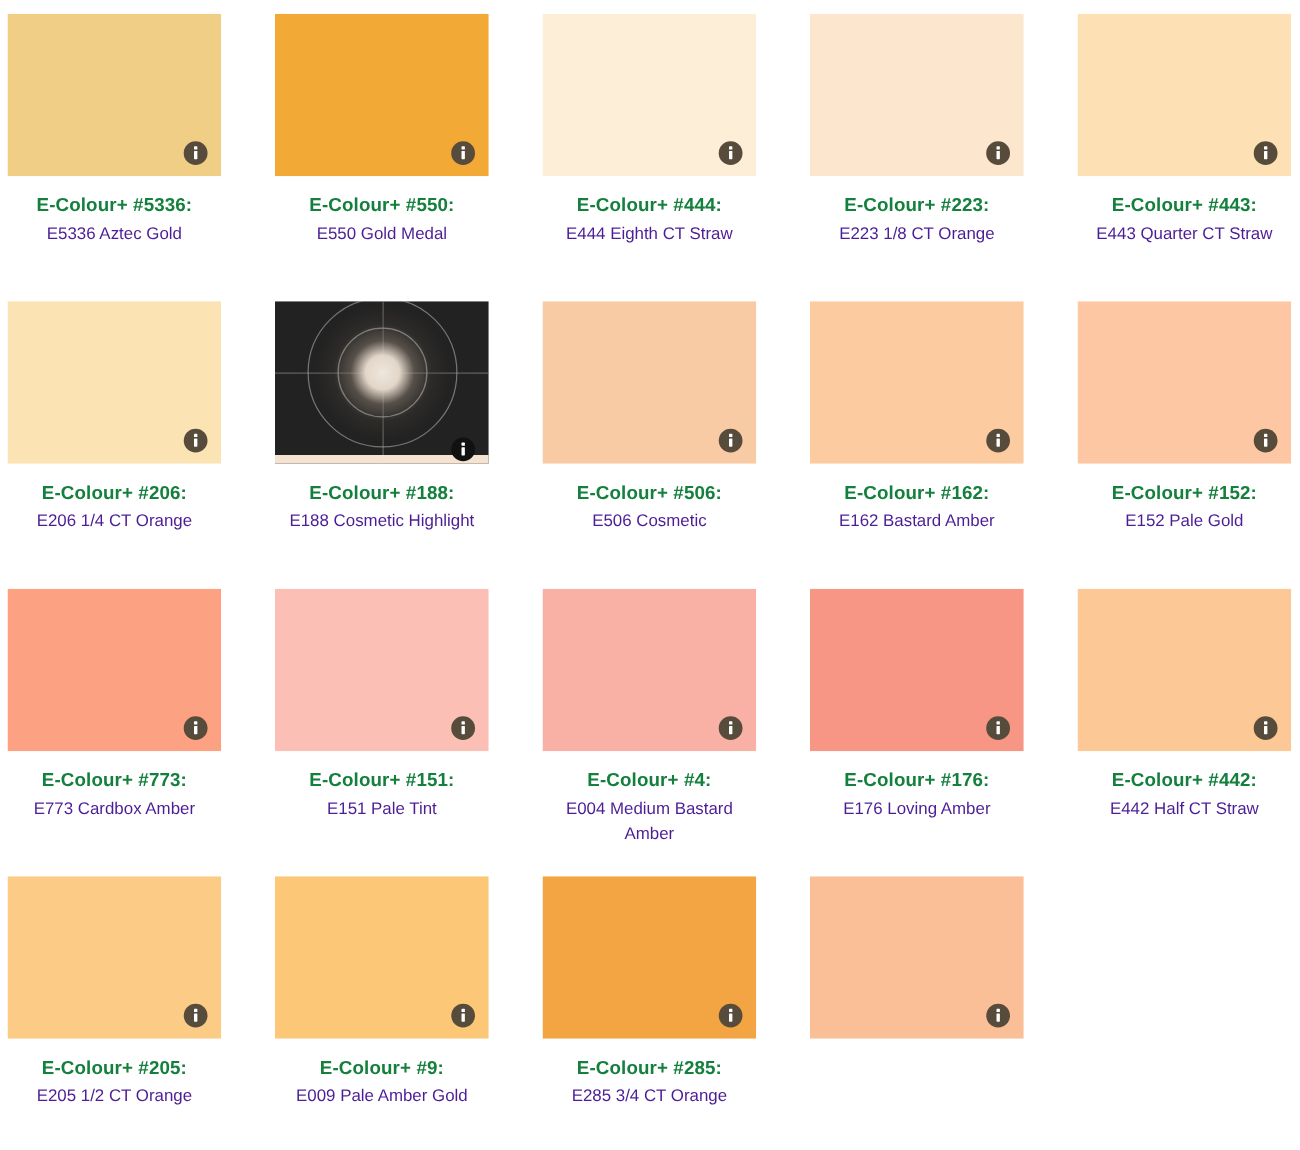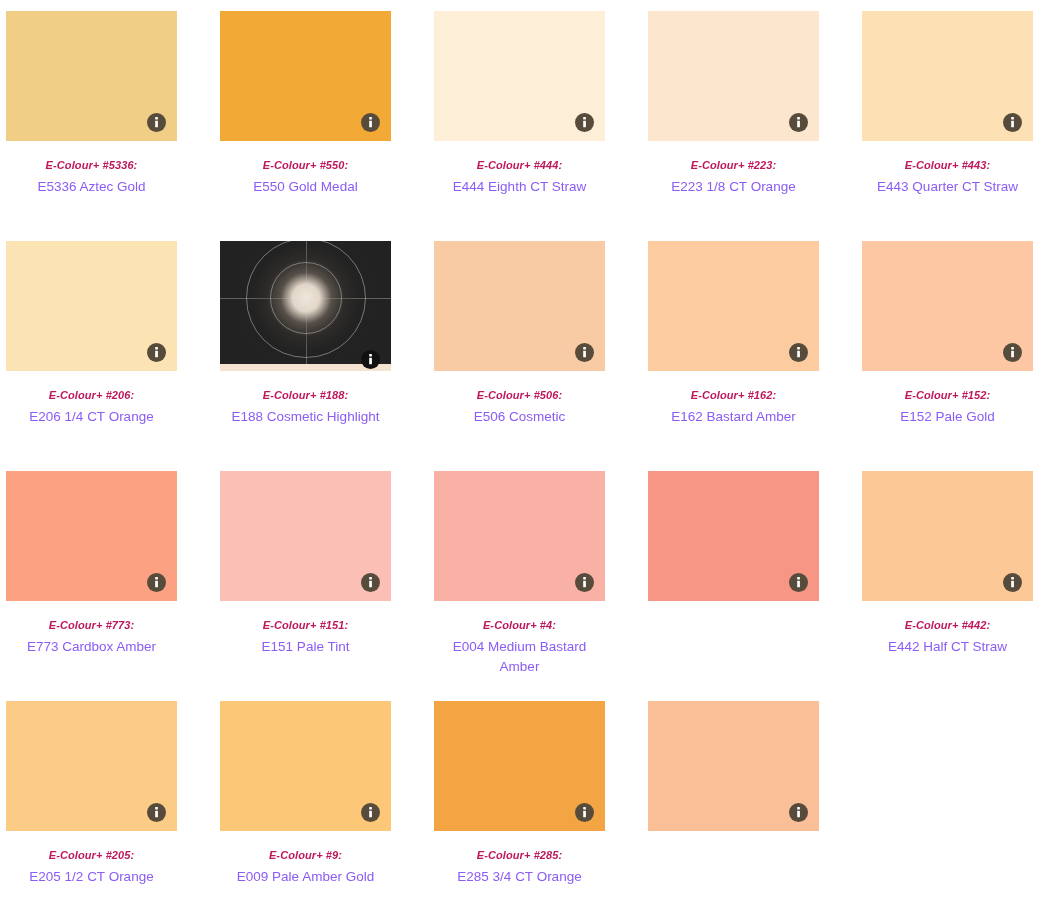--- a/index.html
+++ b/index.html
@@ -107,33 +107,32 @@
   }
   .info-icon svg { display: block; }
 
   .caption {
     width: 171px;
     text-align: center;
     padding-top: 14px;
   }
 
   .title {
-    font-size: 11px;
+    font-size: 15px;
     font-weight: bold;
-    color: #be185d;
+    color: #15803d;
     letter-spacing: 0.1px;
     line-height: 20px;
     white-space: nowrap;
-    font-style: italic;
   }
 
   .subtitle {
     font-size: 13.5px;
     font-weight: normal;
-    color: #8b5cf6;
+    color: #4c1d95;
     line-height: 20px;
     padding-top: 2px;
   }
 </style>
 </head>
 <body>
 
 <div id="grid">
     <div class="cell">
       <div class="swatch">
@@ -339,20 +338,24 @@
     <div class="cell">
       <div class="swatch">
         <div class="swatch-fill" style="background: rgb(247, 150, 132);"></div>
         <div class="info-icon">
           <svg width="19" height="19" viewBox="0 0 19 19" aria-hidden="true">
             <rect x="8.2" y="4.0" width="2.7" height="2.6" rx="0.5" fill="#ffffff"></rect>
             <rect x="8.2" y="7.7" width="2.7" height="6.6" rx="0.5" fill="#ffffff"></rect>
           </svg>
         </div>
       </div>
+      <div class="caption">
+        <div class="title">E-Colour+ #176:</div>
+        <div class="subtitle">E176 Loving Amber</div>
+      </div>
     </div>
     <div class="cell">
       <div class="swatch">
         <div class="swatch-fill" style="background: rgb(252, 200, 150);"></div>
         <div class="info-icon">
           <svg width="19" height="19" viewBox="0 0 19 19" aria-hidden="true">
             <rect x="8.2" y="4.0" width="2.7" height="2.6" rx="0.5" fill="#ffffff"></rect>
             <rect x="8.2" y="7.7" width="2.7" height="6.6" rx="0.5" fill="#ffffff"></rect>
           </svg>
         </div>

